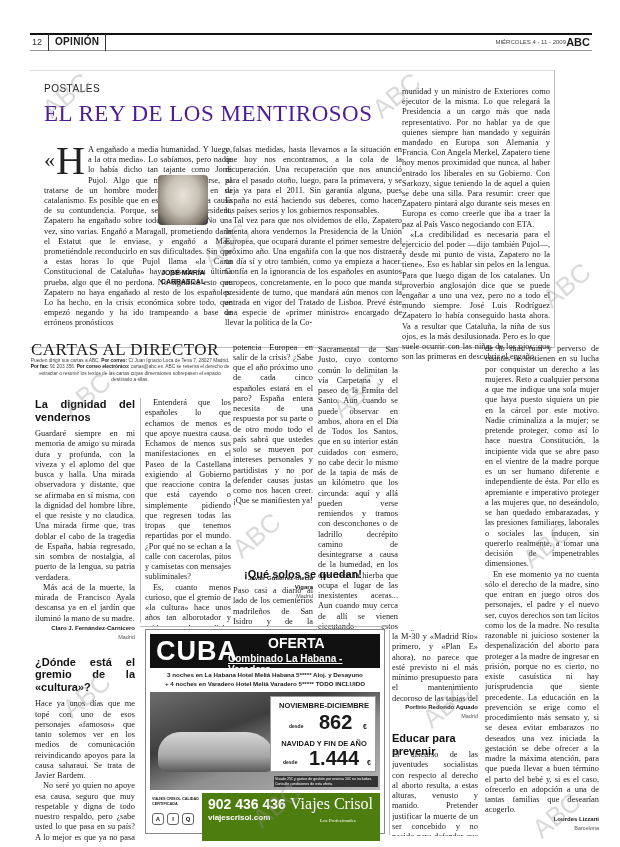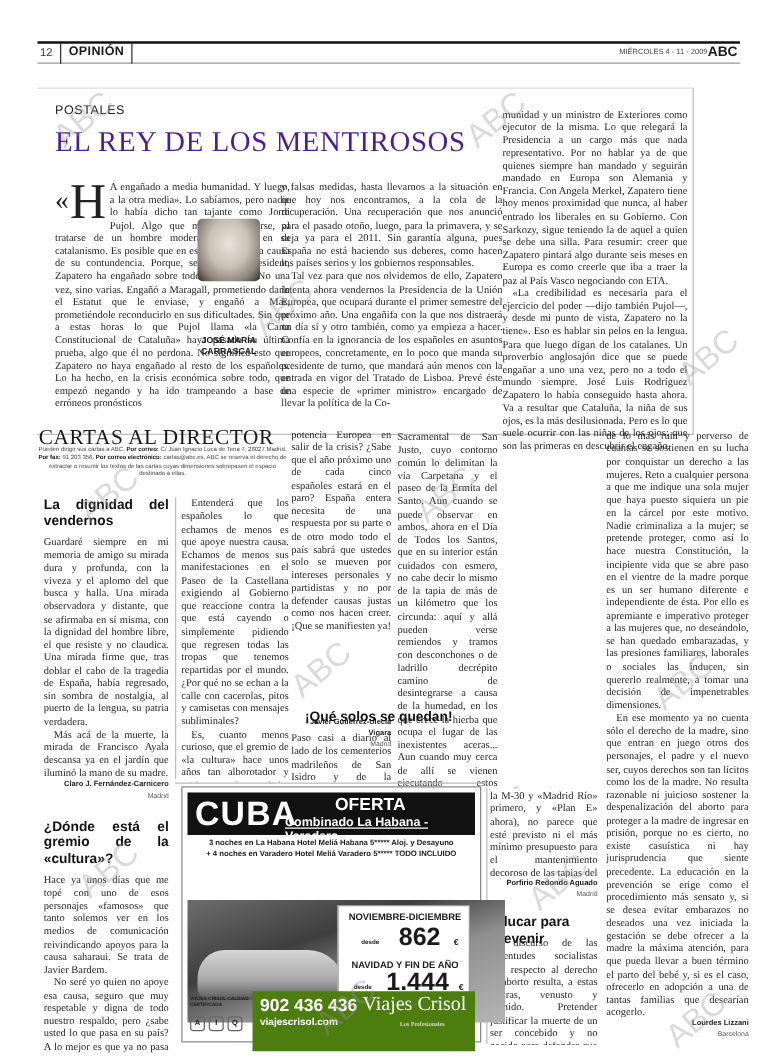--- a/index.html
+++ b/index.html
@@ -42,22 +42,22 @@
   .city { text-align: right; font-family: "Liberation Sans", sans-serif; font-size: 5.5px; line-height: 9px; color: #555; }
   .lcol { position: absolute; font-family: "Liberation Serif", serif; font-size: 8.4px; line-height: 10.25px; text-align: justify; color: #222; }
   .lcol p + p { text-indent: 8px; }
 
   .ad { position: absolute; left: 145px; top: 629px; width: 240px; height: 205px; border: 1px solid #888; background: #fff; }
   .ad-top { position: absolute; left: 4px; top: 4px; width: 230px; height: 34px; background: #111; color: #fff; }
   .ad-cuba { position: absolute; left: 6px; top: 2px; font-family: "Liberation Sans", sans-serif; font-weight: bold; font-size: 27px; letter-spacing: 1px; }
   .ad-oferta { position: absolute; left: 118px; top: 1px; font-family: "Liberation Sans", sans-serif; font-weight: bold; font-size: 14px; }
   .ad-combo { position: absolute; left: 78px; top: 19px; font-family: "Liberation Sans", sans-serif; font-weight: bold; font-size: 10px; text-decoration: underline; }
   .ad-line { position: absolute; left: 4px; width: 230px; text-align: center; font-family: "Liberation Sans", sans-serif; font-weight: bold; font-size: 6.2px; }
-  .ad-photo { position: absolute; left: 4px; top: 62px; width: 254px; height: 98px;
-    background: linear-gradient(160deg, #6d6d6d 0%, #3e3e3e 35%, #8f8f8f 60%, #b5b5b5 100%); margin-top: 28px; }
+  .ad-photo { position: absolute; left: 4px; top: 62px; width: 230px; height: 98px;
+    background: linear-gradient(160deg, #6d6d6d 0%, #3e3e3e 35%, #8f8f8f 60%, #b5b5b5 100%); }
   .ad-car { position: absolute; left: 8px; top: 40px; width: 118px; height: 40px; border-radius: 22px 30px 10px 10px;
     background: linear-gradient(180deg, #d6d6d6 0%, #a8a8a8 60%, #595959 100%); }
   .ad-price-box { position: absolute; left: 120px; top: 4px; width: 106px; height: 76px; background: #fff; border: 1px solid #999; }
   .ad-p1 { position: absolute; left: 0; top: 4px; width: 106px; text-align: center; font-family: "Liberation Sans", sans-serif; font-weight: bold; font-size: 7.5px; }
   .ad-desde { position: absolute; font-family: "Liberation Sans", sans-serif; font-weight: bold; font-size: 5px; }
   .ad-price { position: absolute; font-family: "Liberation Sans", sans-serif; font-weight: bold; font-size: 20px; }
   .ad-note { position: absolute; left: 124px; top: 84px; width: 104px; font-family: "Liberation Sans", sans-serif; font-size: 3.6px; line-height: 4.5px; color: #fff; background: #333; padding: 1px; }
   .ad-bottom { position: absolute; left: 56px; top: 163px; width: 178px; height: 48px; background: #4d7c0f; color: #fff; }
   .ad-phone { position: absolute; left: 6px; top: 3px; font-family: "Liberation Sans", sans-serif; font-weight: bold; font-size: 14px; }
   .ad-web { position: absolute; left: 6px; top: 20px; font-family: "Liberation Sans", sans-serif; font-weight: bold; font-size: 8px; }

